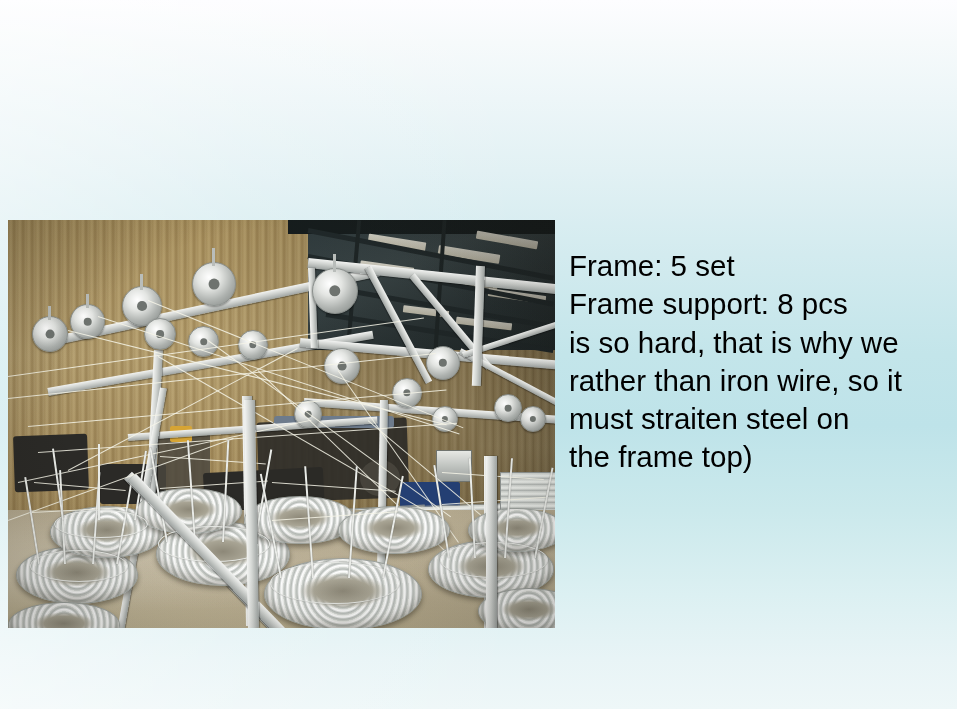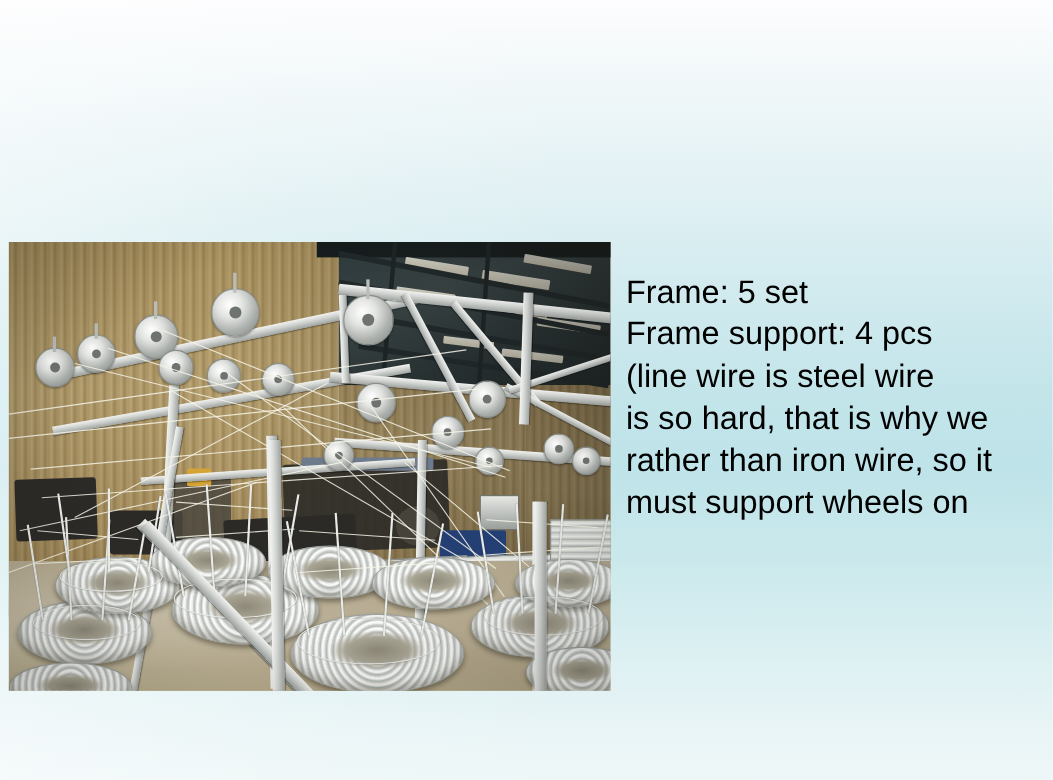--- a/index.html
+++ b/index.html
@@ -422,20 +422,20 @@
 
     <div class="ph beam" style="left:124px; top:252px; width:362px; height:11px; transform:rotate(46deg);"></div>
     <div class="ph beam-v" style="left:478px; top:236px; width:11px; height:175px;"></div>
     <div class="ph beam-v" style="left:236px; top:180px; width:11px; height:228px; transform:rotate(-1deg);"></div>
 
     <div class="ph vignette"></div>
   </div>
 
   <div id="body-text">
     <div class="tline">Frame: 5 set</div>
-    <div class="tline">Frame support: 4 pcs</div>
-    <div class="tline">(line wire is steel wire</div>
+    <div class="tline">Frame support: 8 pcs</div>
     <div class="tline">is so hard, that is why we</div>
     <div class="tline">rather than iron wire, so it</div>
-    <div class="tline">must support wheels on</div>
+    <div class="tline">must straiten steel on</div>
+    <div class="tline">the frame top)</div>
   </div>
 
 </div>
 
 </body></html>

